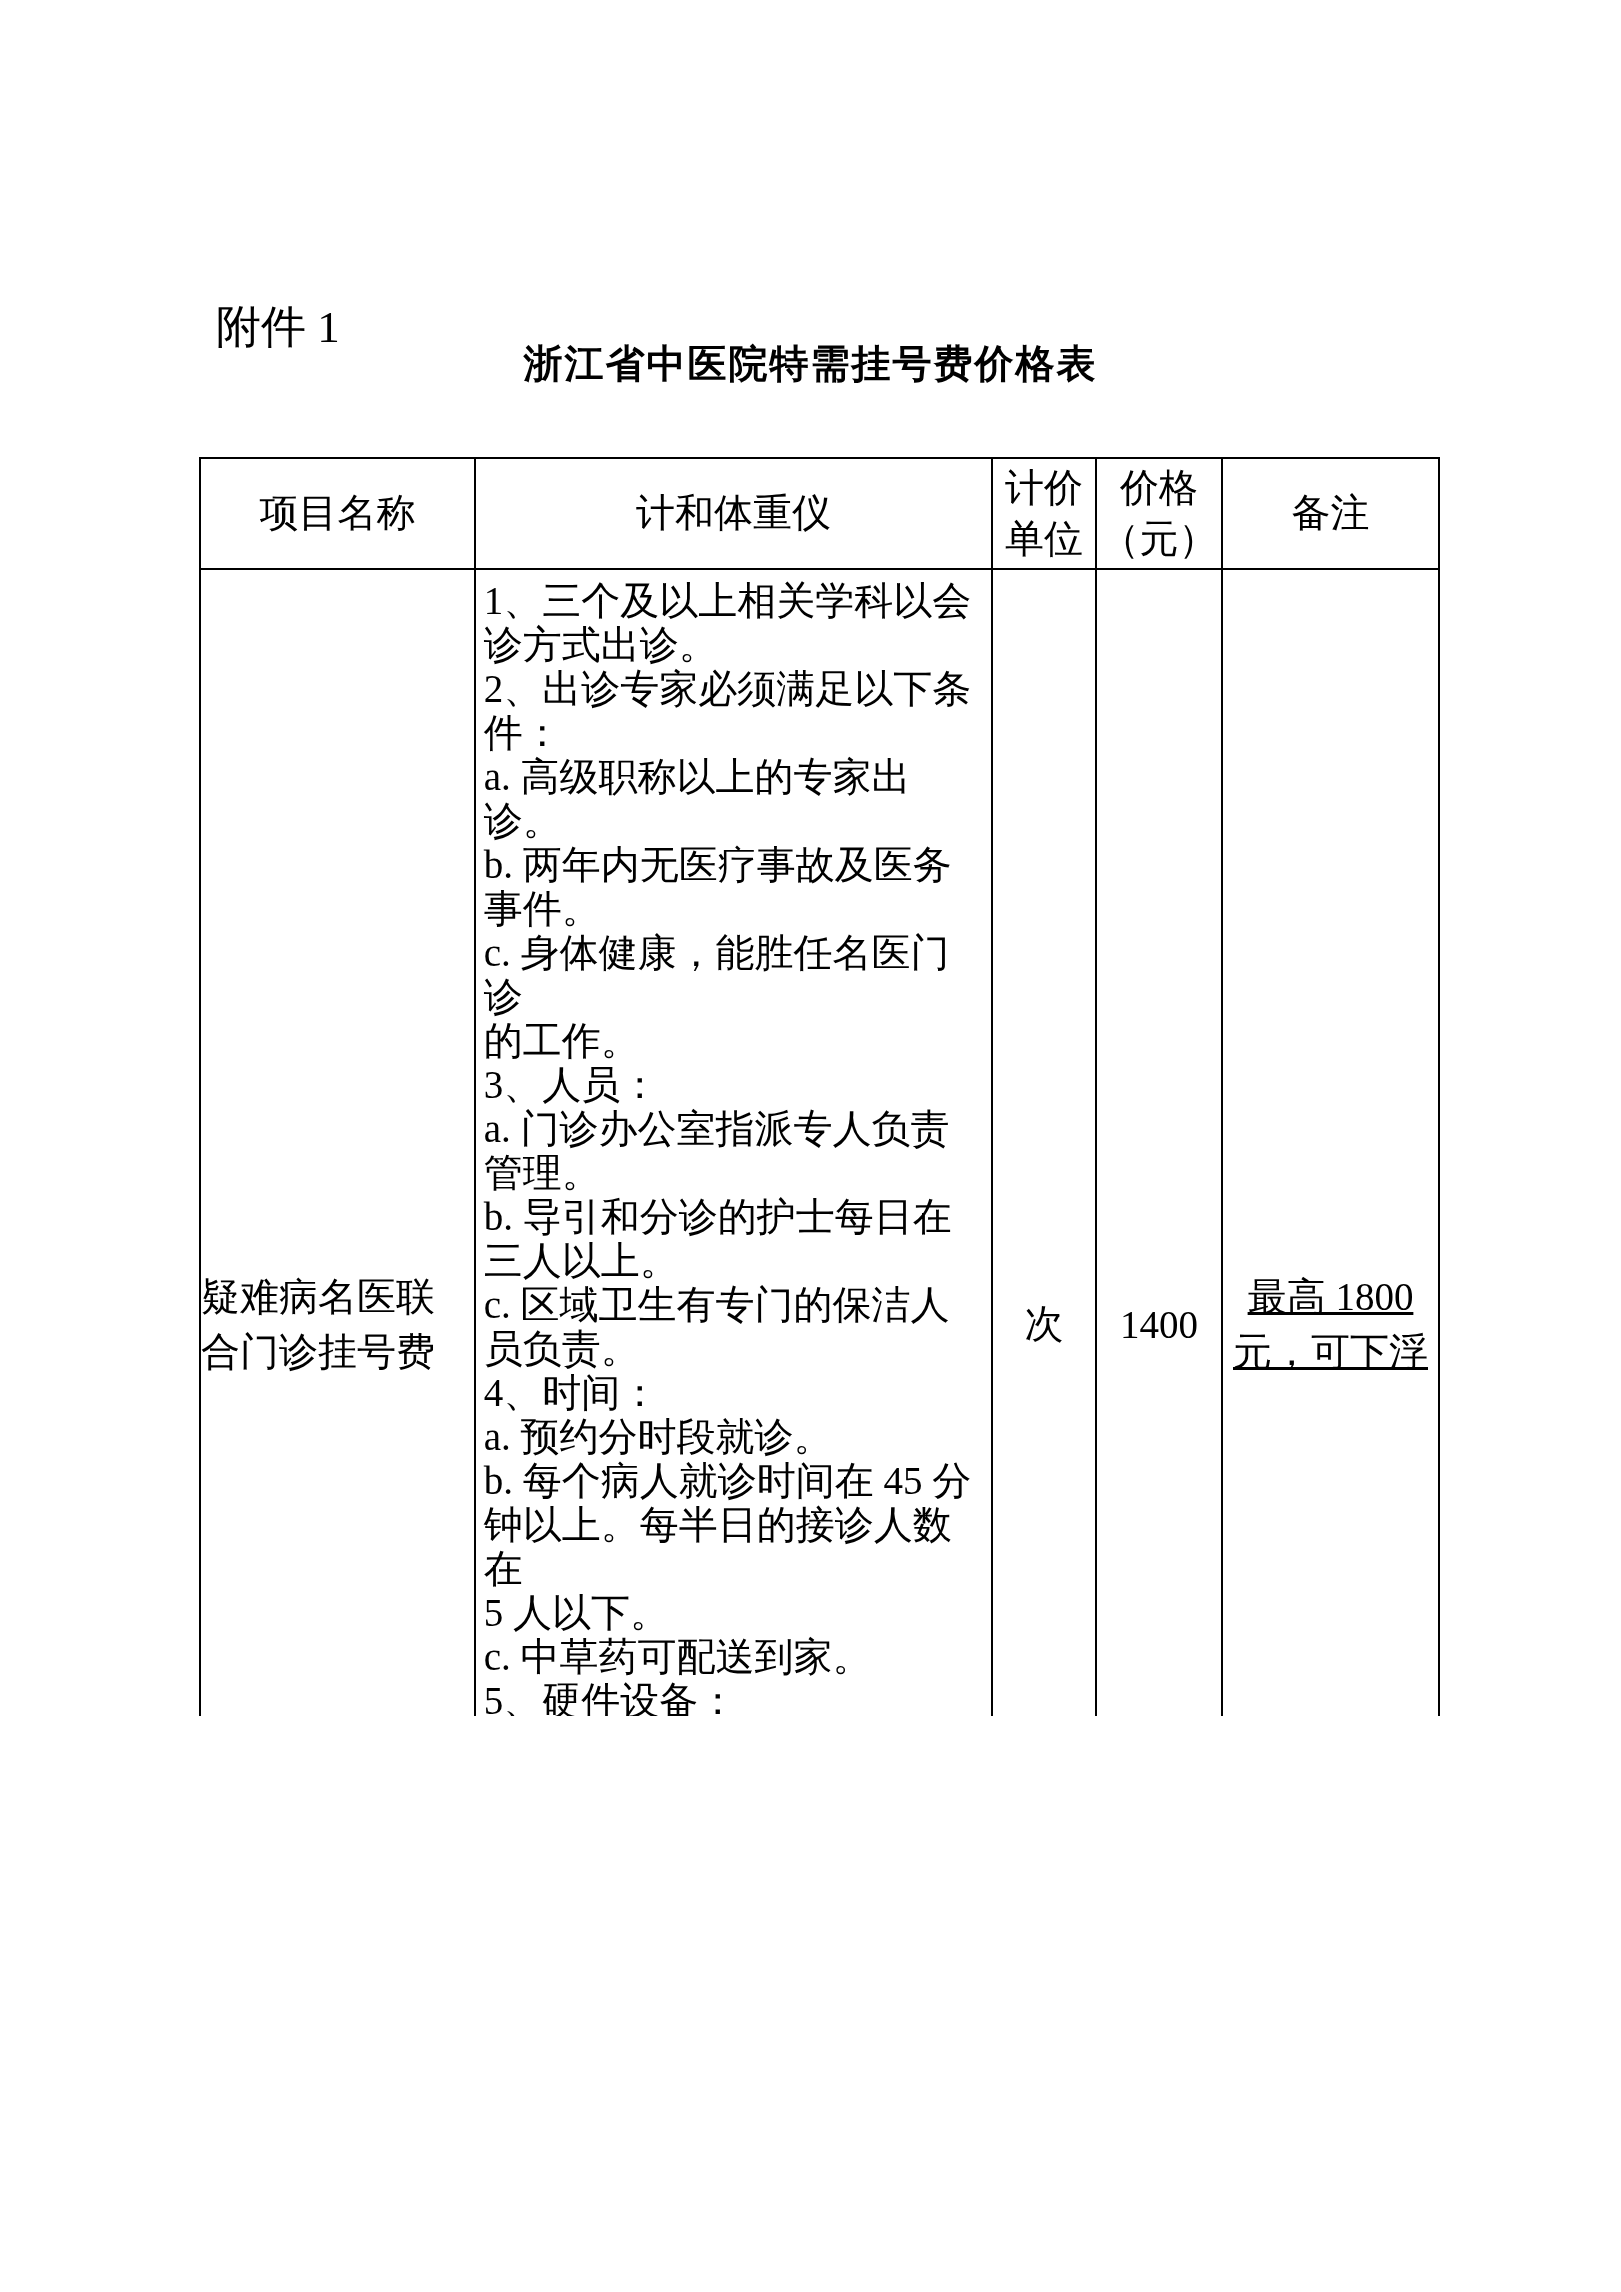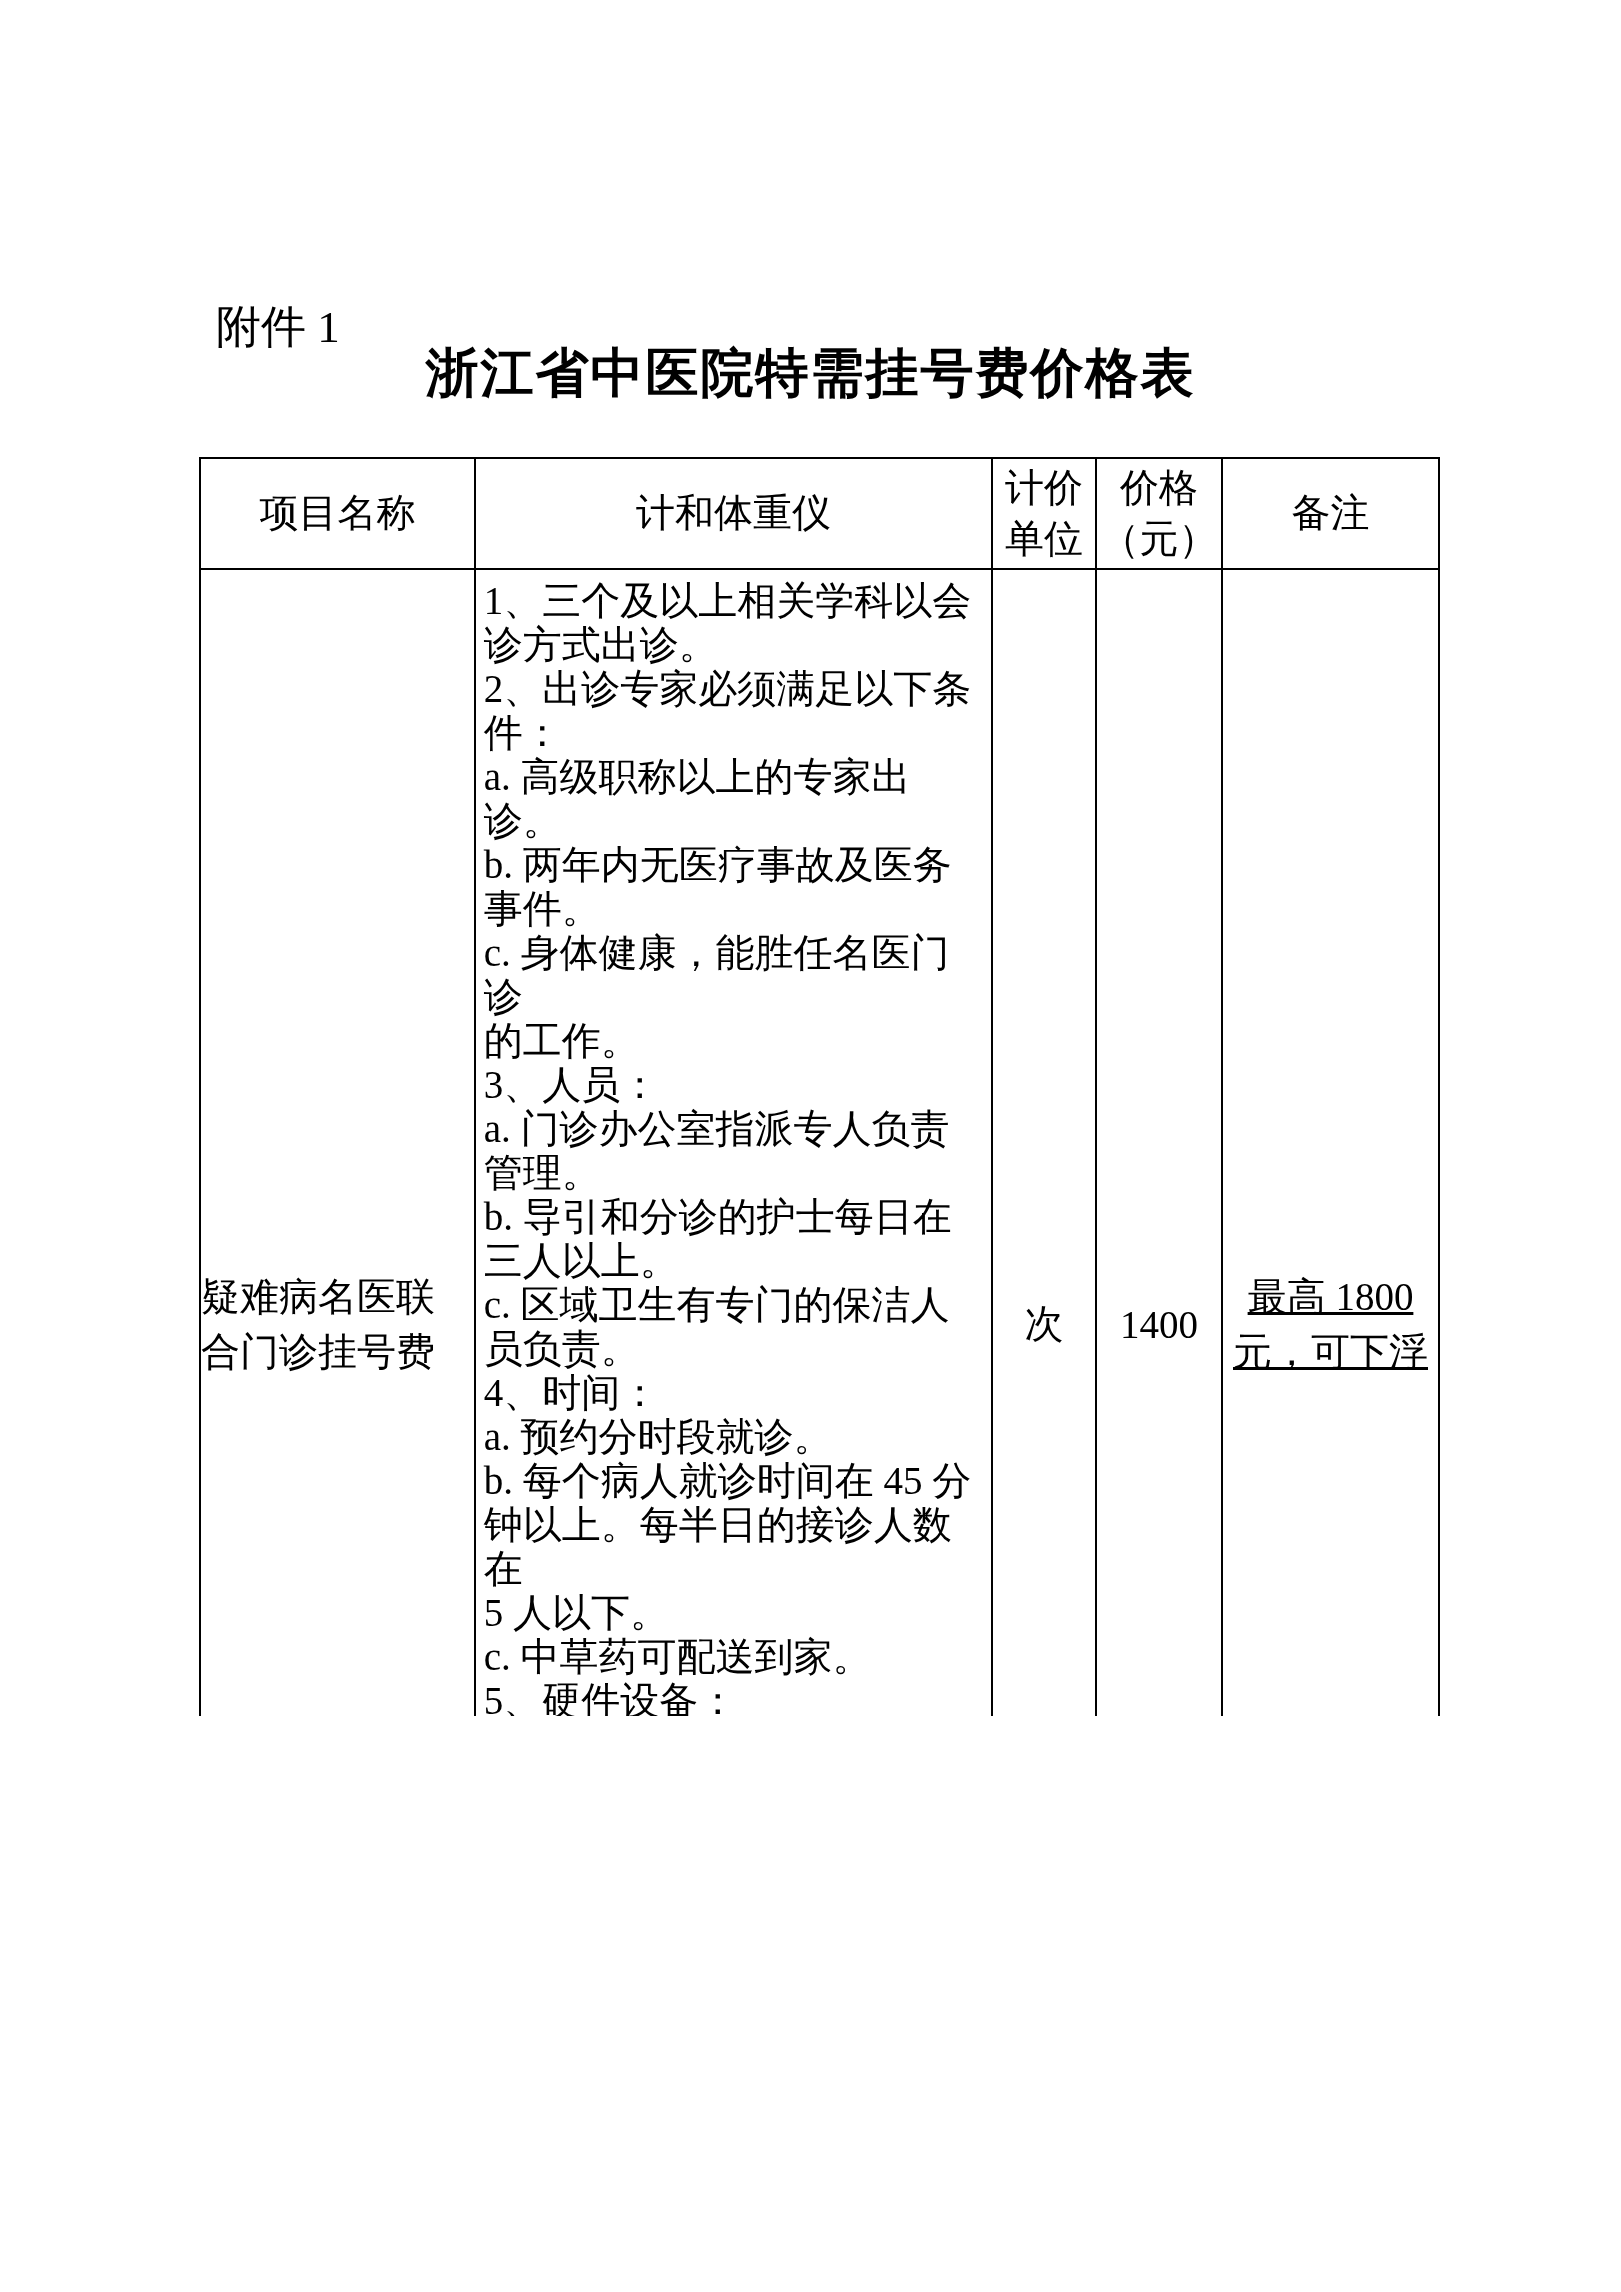--- a/index.html
+++ b/index.html
@@ -19,21 +19,21 @@
     font-size: 45px;
     line-height: 1.2;
   }
   .doc-title {
     position: absolute;
     left: 0;
     top: 339px;
     width: 100%;
     margin: 0;
     text-align: center;
-    font-size: 53px;
+    font-size: 39px;
     font-weight: bold;
     letter-spacing: 2px;
     line-height: 1.3;
   }
   table.price-table {
     position: absolute;
     left: 199px;
     top: 431px;
     width: 1239px;
     border-collapse: collapse;

